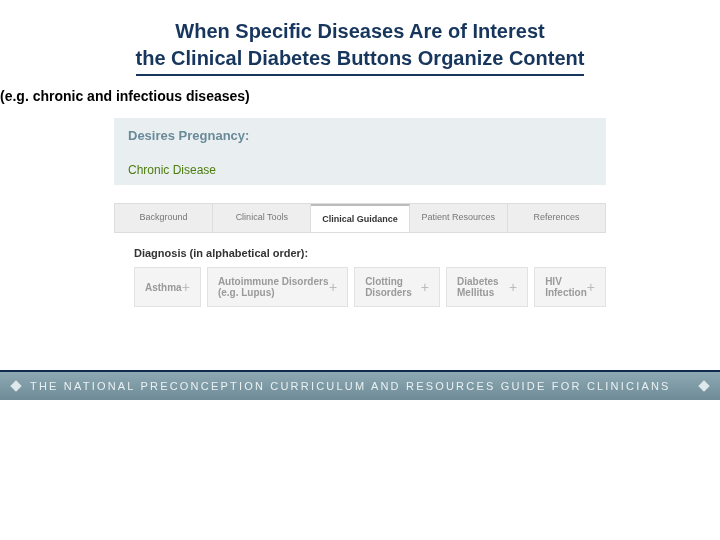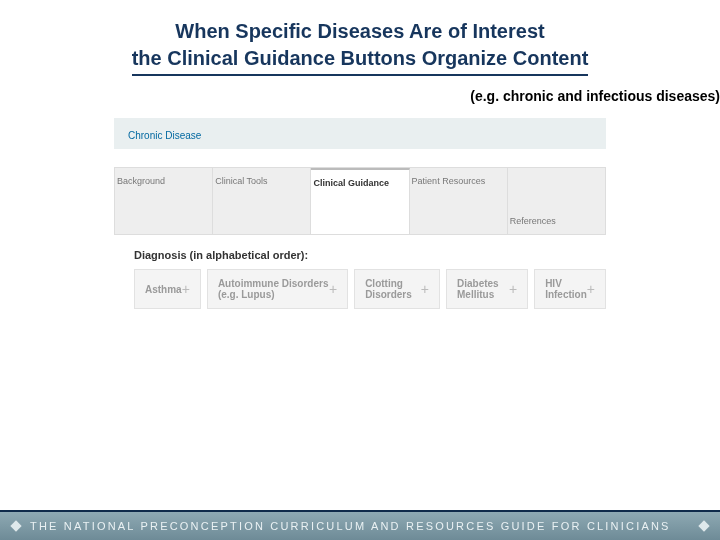--- a/index.html
+++ b/index.html
@@ -1,55 +1,56 @@
 <!DOCTYPE html>
 <html><head>
 <meta charset="utf-8">
 <style>
   * { box-sizing: border-box; margin: 0; padding: 0; }
   html, body { width: 720px; height: 540px; font-family: Arial, Helvetica, sans-serif; background: #fff; }
-  .slide { width: 720px; height: 540px; position: relative; background: #fff; overflow: hidden; }
+  .slide { width: 720px; height: 400px; position: relative; background: #fff; overflow: hidden; }
   .title-block { text-align: center; padding: 18px 40px 6px 40px; }
   .title-block h1 { font-size: 20px; font-weight: bold; color: #17365d; line-height: 1.35; border-bottom: 2px solid #17365d; display: inline-block; padding-bottom: 2px; }
-  .subtitle { text-align: right; font-size: 14px; font-weight: bold; color: #000; margin-top: 6px; }
+  .subtitle { text-align: left; font-size: 14px; font-weight: bold; color: #000; margin-top: 6px; }
   .screenshot-wrap { margin: 14px auto 0 auto; width: 492px; }
   .page-header { background: #e9eff0; padding: 10px 14px 8px 14px; }
   .page-header .label { color: #6a8a9a; font-size: 13px; font-weight: 600; }
-  .page-header .topic { color: #0369a1; font-size: 10px; margin-top: 2px; }
+  .page-header .topic { color: #4d7c0f; font-size: 12px; margin-top: 20px; }
   .tabs { display: flex; background: #eee; border: 1px solid #ddd; margin-top: 18px; font-size: 9px; }
-  .tab { flex: 1; padding: 8px 2px; color: #777; border-right: 1px solid #ddd; cursor: pointer; }
-  .tab:last-child { border-right: none; margin-top: 40px; }
+  .tab { flex: 1; text-align: center; padding: 8px 2px; color: #777; border-right: 1px solid #ddd; cursor: pointer; }
+  .tab:last-child { border-right: none; }
   .tab.active { background: #fff; color: #333; font-weight: 600; border-top: 2px solid #bbb; }
   .section-title { font-size: 11px; font-weight: bold; color: #333; margin: 14px 2px 8px 20px; }
   .accordion-list { display: flex; flex-direction: row; gap: 6px; padding-left: 20px; }
   .accordion-item { background: #f4f4f4; border: 1px solid #e2e2e2; padding: 8px 10px; display: flex; align-items: center; justify-content: space-between; cursor: pointer; }
   .accordion-item .item-label { color: #9a9a9a; font-size: 10px; font-weight: 600; }
   .accordion-item .plus { color: #bbb; font-size: 14px; line-height: 1; }
   .footer-bar { position: absolute; left: 0; right: 0; bottom: 0; height: 28px; background: linear-gradient(#8ea9b3, #6e8b97); display: flex; align-items: center; }
   .footer-bar .diamond { width: 8px; height: 8px; background: #dfe9ec; transform: rotate(45deg); margin: 0 10px 0 12px; flex: 0 0 auto; }
   .footer-bar .diamond.right { margin: 0 12px 0 10px; }
   .footer-bar .ft { flex: 1; color: #eaf1f3; font-size: 11px; letter-spacing: 2.2px; font-weight: 500; white-space: nowrap; }
   .footer-rule { position: absolute; left: 0; right: 0; bottom: 28px; height: 2px; background: #0f2a4a; }
 </style>
 </head>
 <body>
 
 <div class="slide">
 
   <div class="title-block">
     <h1>
       <span>When Specific Diseases Are of Interest</span><br>
-      <span>the Clinical Guidance Buttons Organize Content</span><br>
+      <span>the Clinical Diabetes Buttons Organize Content</span><br>
     </h1>
   </div>
   <div class="subtitle">(e.g. chronic and infectious diseases)</div>
 
   <div class="screenshot-wrap">
 
     <div class="page-header">
+      <div class="label">Desires Pregnancy:</div>
       <div class="topic">Chronic Disease</div>
     </div>
 
     <div class="tabs">
       <div class="tab">Background</div>
       <div class="tab">Clinical Tools</div>
       <div class="tab active">Clinical Guidance</div>
       <div class="tab">Patient Resources</div>
       <div class="tab">References</div>
     </div>

